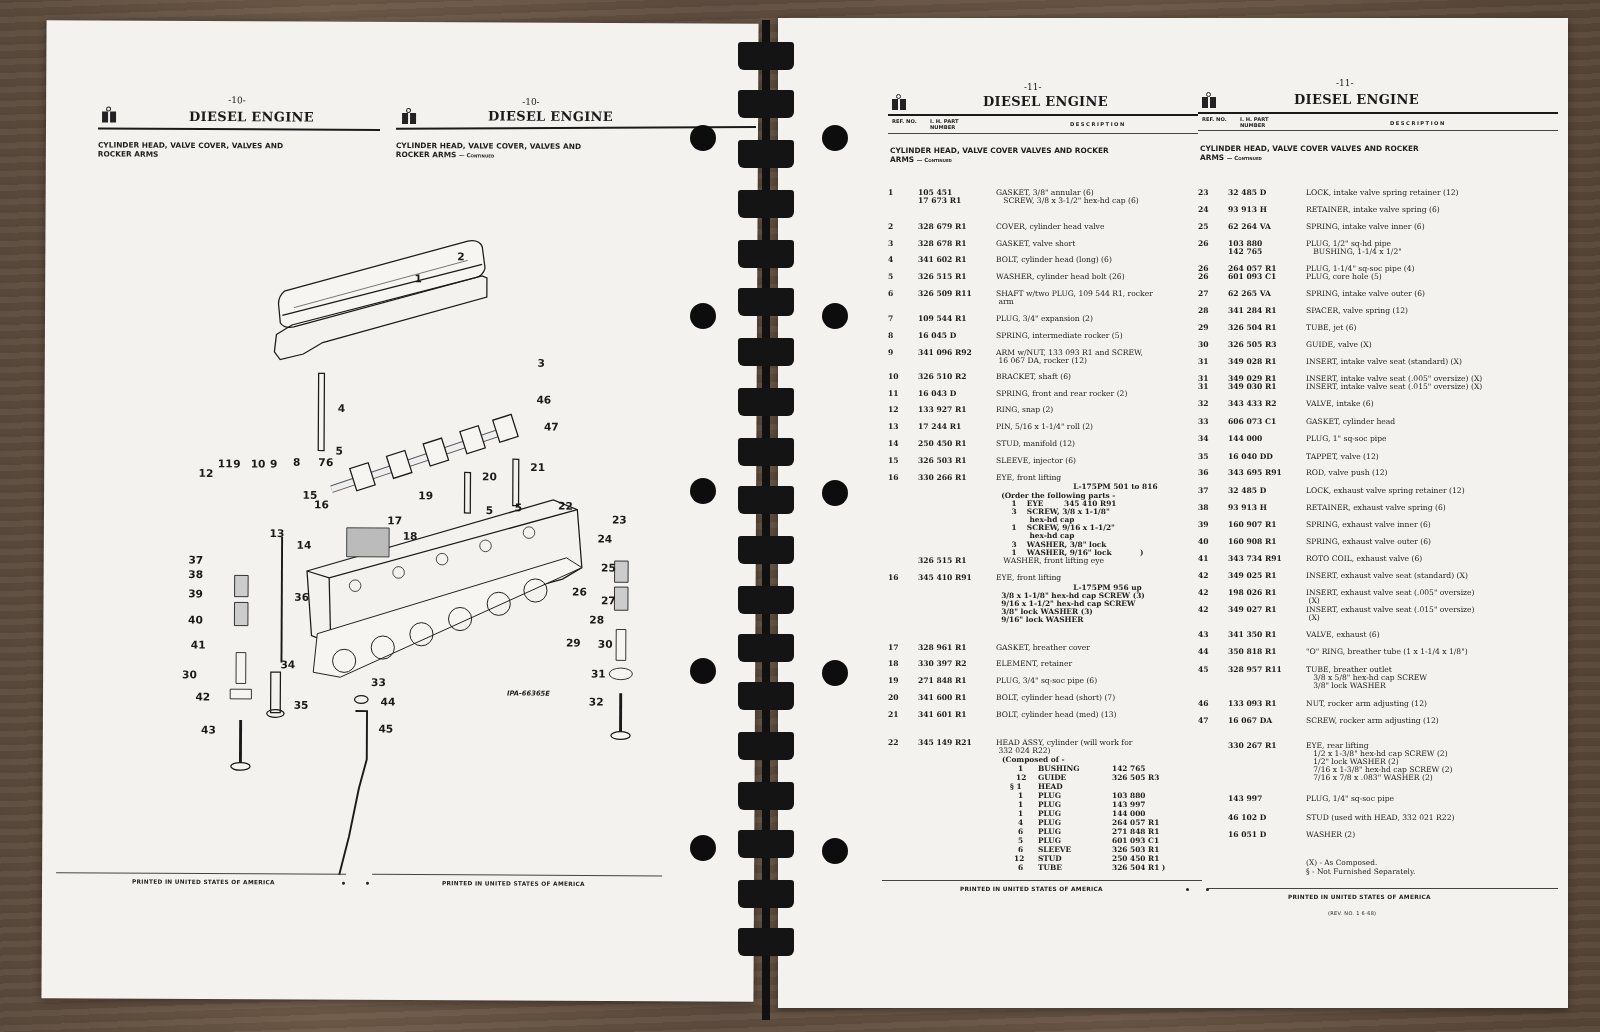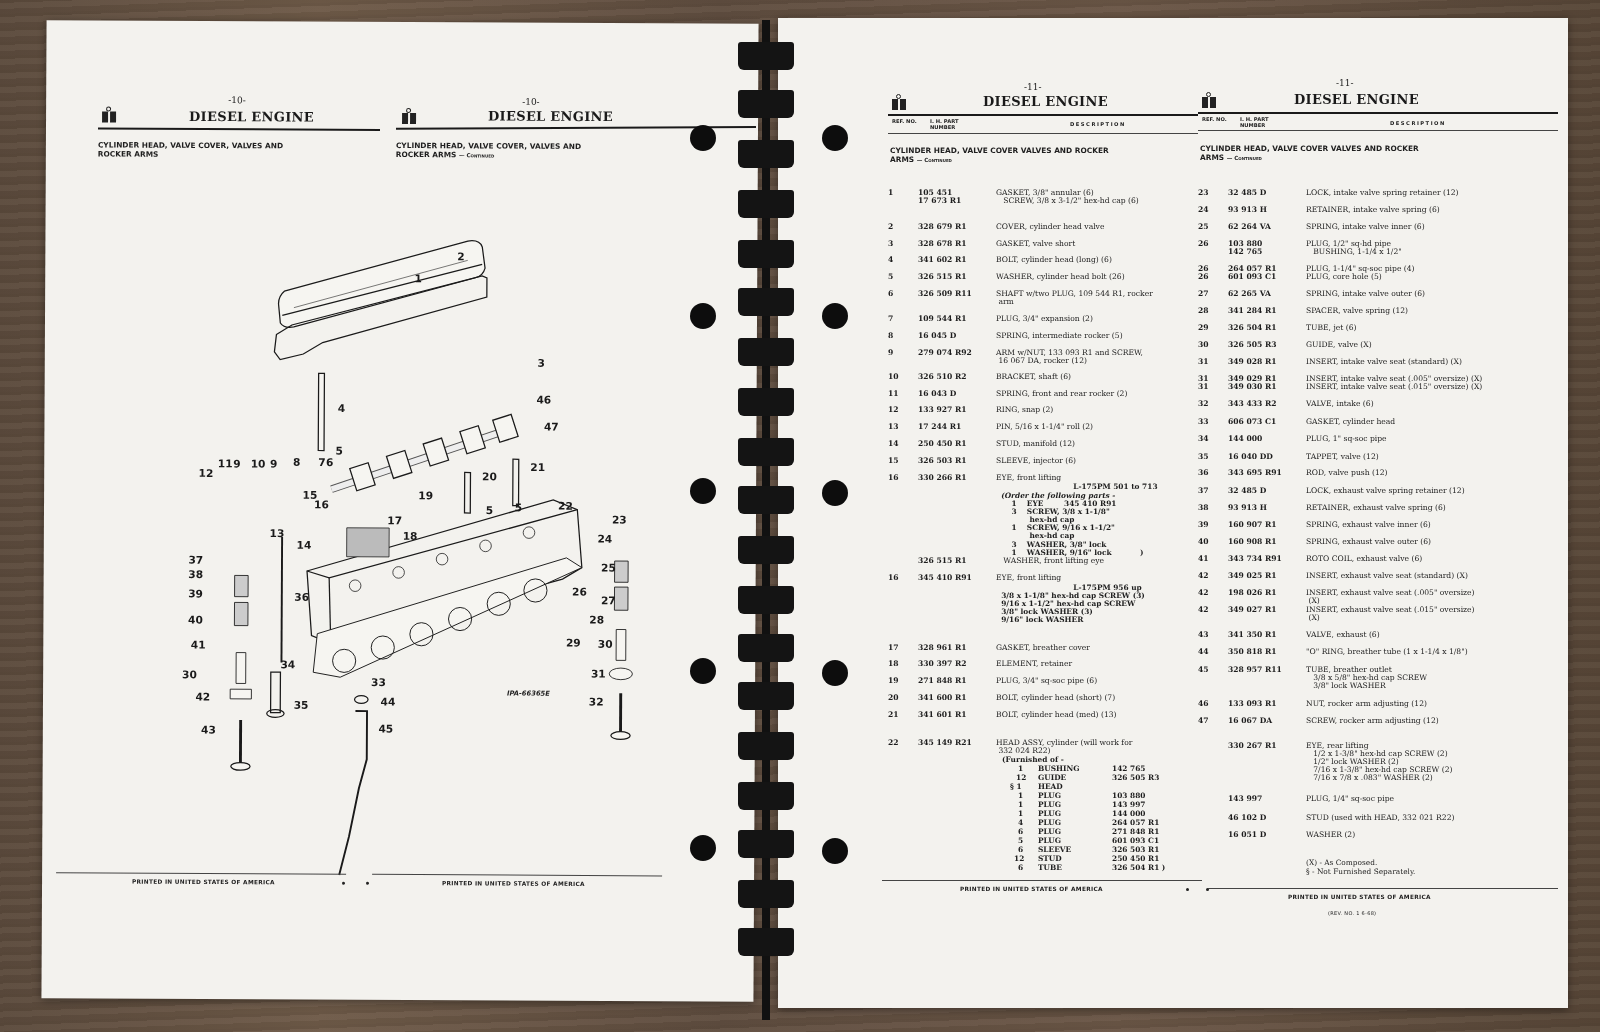--- a/index.html
+++ b/index.html
@@ -246,32 +246,32 @@
     <div class="row" style="top:0px;"><span class="ref">1</span><span class="part">105 451</span><span class="desc">GASKET, 3/8" annular (6)</span></div>
     <div class="row" style="top:8px;"><span class="ref"></span><span class="part">17 673 R1</span><span class="desc">   SCREW, 3/8 x 3-1/2" hex-hd cap (6)</span></div>
     <div class="row" style="top:34px;"><span class="ref">2</span><span class="part">328 679 R1</span><span class="desc">COVER, cylinder head valve</span></div>
     <div class="row" style="top:51px;"><span class="ref">3</span><span class="part">328 678 R1</span><span class="desc">GASKET, valve short</span></div>
     <div class="row" style="top:67px;"><span class="ref">4</span><span class="part">341 602 R1</span><span class="desc">BOLT, cylinder head (long) (6)</span></div>
     <div class="row" style="top:84px;"><span class="ref">5</span><span class="part">326 515 R1</span><span class="desc">WASHER, cylinder head bolt (26)</span></div>
     <div class="row" style="top:101px;"><span class="ref">6</span><span class="part">326 509 R11</span><span class="desc">SHAFT w/two PLUG, 109 544 R1, rocker</span></div>
     <div class="row" style="top:109px;"><span class="desc"> arm</span></div>
     <div class="row" style="top:126px;"><span class="ref">7</span><span class="part">109 544 R1</span><span class="desc">PLUG, 3/4" expansion (2)</span></div>
     <div class="row" style="top:143px;"><span class="ref">8</span><span class="part">16 045 D</span><span class="desc">SPRING, intermediate rocker (5)</span></div>
-    <div class="row" style="top:160px;"><span class="ref">9</span><span class="part">279 074 R92</span><span class="desc">ARM w/NUT, 133 093 R1 and SCREW,</span></div>
+    <div class="row" style="top:160px;"><span class="ref">9</span><span class="part">341 096 R92</span><span class="desc">ARM w/NUT, 133 093 R1 and SCREW,</span></div>
     <div class="row" style="top:168px;"><span class="desc"> 16 067 DA, rocker (12)</span></div>
     <div class="row" style="top:184px;"><span class="ref">10</span><span class="part">326 510 R2</span><span class="desc">BRACKET, shaft (6)</span></div>
     <div class="row" style="top:201px;"><span class="ref">11</span><span class="part">16 043 D</span><span class="desc">SPRING, front and rear rocker (2)</span></div>
     <div class="row" style="top:217px;"><span class="ref">12</span><span class="part">133 927 R1</span><span class="desc">RING, snap (2)</span></div>
     <div class="row" style="top:234px;"><span class="ref">13</span><span class="part">17 244 R1</span><span class="desc">PIN, 5/16 x 1-1/4" roll (2)</span></div>
     <div class="row" style="top:251px;"><span class="ref">14</span><span class="part">250 450 R1</span><span class="desc">STUD, manifold (12)</span></div>
     <div class="row" style="top:268px;"><span class="ref">15</span><span class="part">326 503 R1</span><span class="desc">SLEEVE, injector (6)</span></div>
     <div class="row" style="top:285px;"><span class="ref">16</span><span class="part">330 266 R1</span><span class="desc">EYE, front lifting</span></div>
 
-    <div class="sub" style="left:108px;top:294px;">                              L-175PM 501 to 713</div>
-    <div class="sub" style="left:108px;top:303px;font-style:italic;">  (Order the following parts -</div>
+    <div class="sub" style="left:108px;top:294px;">                              L-175PM 501 to 816</div>
+    <div class="sub" style="left:108px;top:303px;">  (Order the following parts -</div>
     <div class="sub" style="left:108px;top:311px;">      1    EYE        345 410 R91</div>
     <div class="sub" style="left:108px;top:319px;">      3    SCREW, 3/8 x 1-1/8"</div>
     <div class="sub" style="left:108px;top:327px;">             hex-hd cap</div>
     <div class="sub" style="left:108px;top:335px;">      1    SCREW, 9/16 x 1-1/2"</div>
     <div class="sub" style="left:108px;top:343px;">             hex-hd cap</div>
     <div class="sub" style="left:108px;top:352px;">      3    WASHER, 3/8" lock</div>
     <div class="sub" style="left:108px;top:360px;">      1    WASHER, 9/16" lock           )</div>
     <div class="row" style="top:368px;"><span class="ref"></span><span class="part">326 515 R1</span><span class="desc">   WASHER, front lifting eye</span></div>
     <div class="row" style="top:385px;"><span class="ref">16</span><span class="part">345 410 R91</span><span class="desc">EYE, front lifting</span></div>
 
@@ -280,21 +280,21 @@
     <div class="sub" style="left:108px;top:411px;">  9/16 x 1-1/2" hex-hd cap SCREW</div>
     <div class="sub" style="left:108px;top:419px;">  3/8" lock WASHER (3)</div>
     <div class="sub" style="left:108px;top:427px;">  9/16" lock WASHER</div>
     <div class="row" style="top:455px;"><span class="ref">17</span><span class="part">328 961 R1</span><span class="desc">GASKET, breather cover</span></div>
     <div class="row" style="top:471px;"><span class="ref">18</span><span class="part">330 397 R2</span><span class="desc">ELEMENT, retainer</span></div>
     <div class="row" style="top:488px;"><span class="ref">19</span><span class="part">271 848 R1</span><span class="desc">PLUG, 3/4" sq-soc pipe (6)</span></div>
     <div class="row" style="top:505px;"><span class="ref">20</span><span class="part">341 600 R1</span><span class="desc">BOLT, cylinder head (short) (7)</span></div>
     <div class="row" style="top:522px;"><span class="ref">21</span><span class="part">341 601 R1</span><span class="desc">BOLT, cylinder head (med) (13)</span></div>
     <div class="row" style="top:550px;"><span class="ref">22</span><span class="part">345 149 R21</span><span class="desc">HEAD ASSY, cylinder (will work for</span></div>
     <div class="row" style="top:558px;"><span class="desc"> 332 024 R22)</span></div>
-    <div class="sub" style="left:114px;top:567px;">(Furnished of -</div>
+    <div class="sub" style="left:114px;top:567px;">(Composed of -</div>
 
     <div style="position:absolute;left:0;top:576px;width:320px;">
       <div class="sub" style="left:130px;top:0px;">1</div>
         <div class="sub" style="left:150px;top:0px;">BUSHING</div>
         <div class="sub" style="left:224px;top:0px;">142 765</div>
       <div class="sub" style="left:128px;top:9px;">12</div>
         <div class="sub" style="left:150px;top:9px;">GUIDE</div>
         <div class="sub" style="left:224px;top:9px;">326 505 R3</div>
       <div class="sub" style="left:122px;top:18px;">§ 1</div>
         <div class="sub" style="left:150px;top:18px;">HEAD</div>

